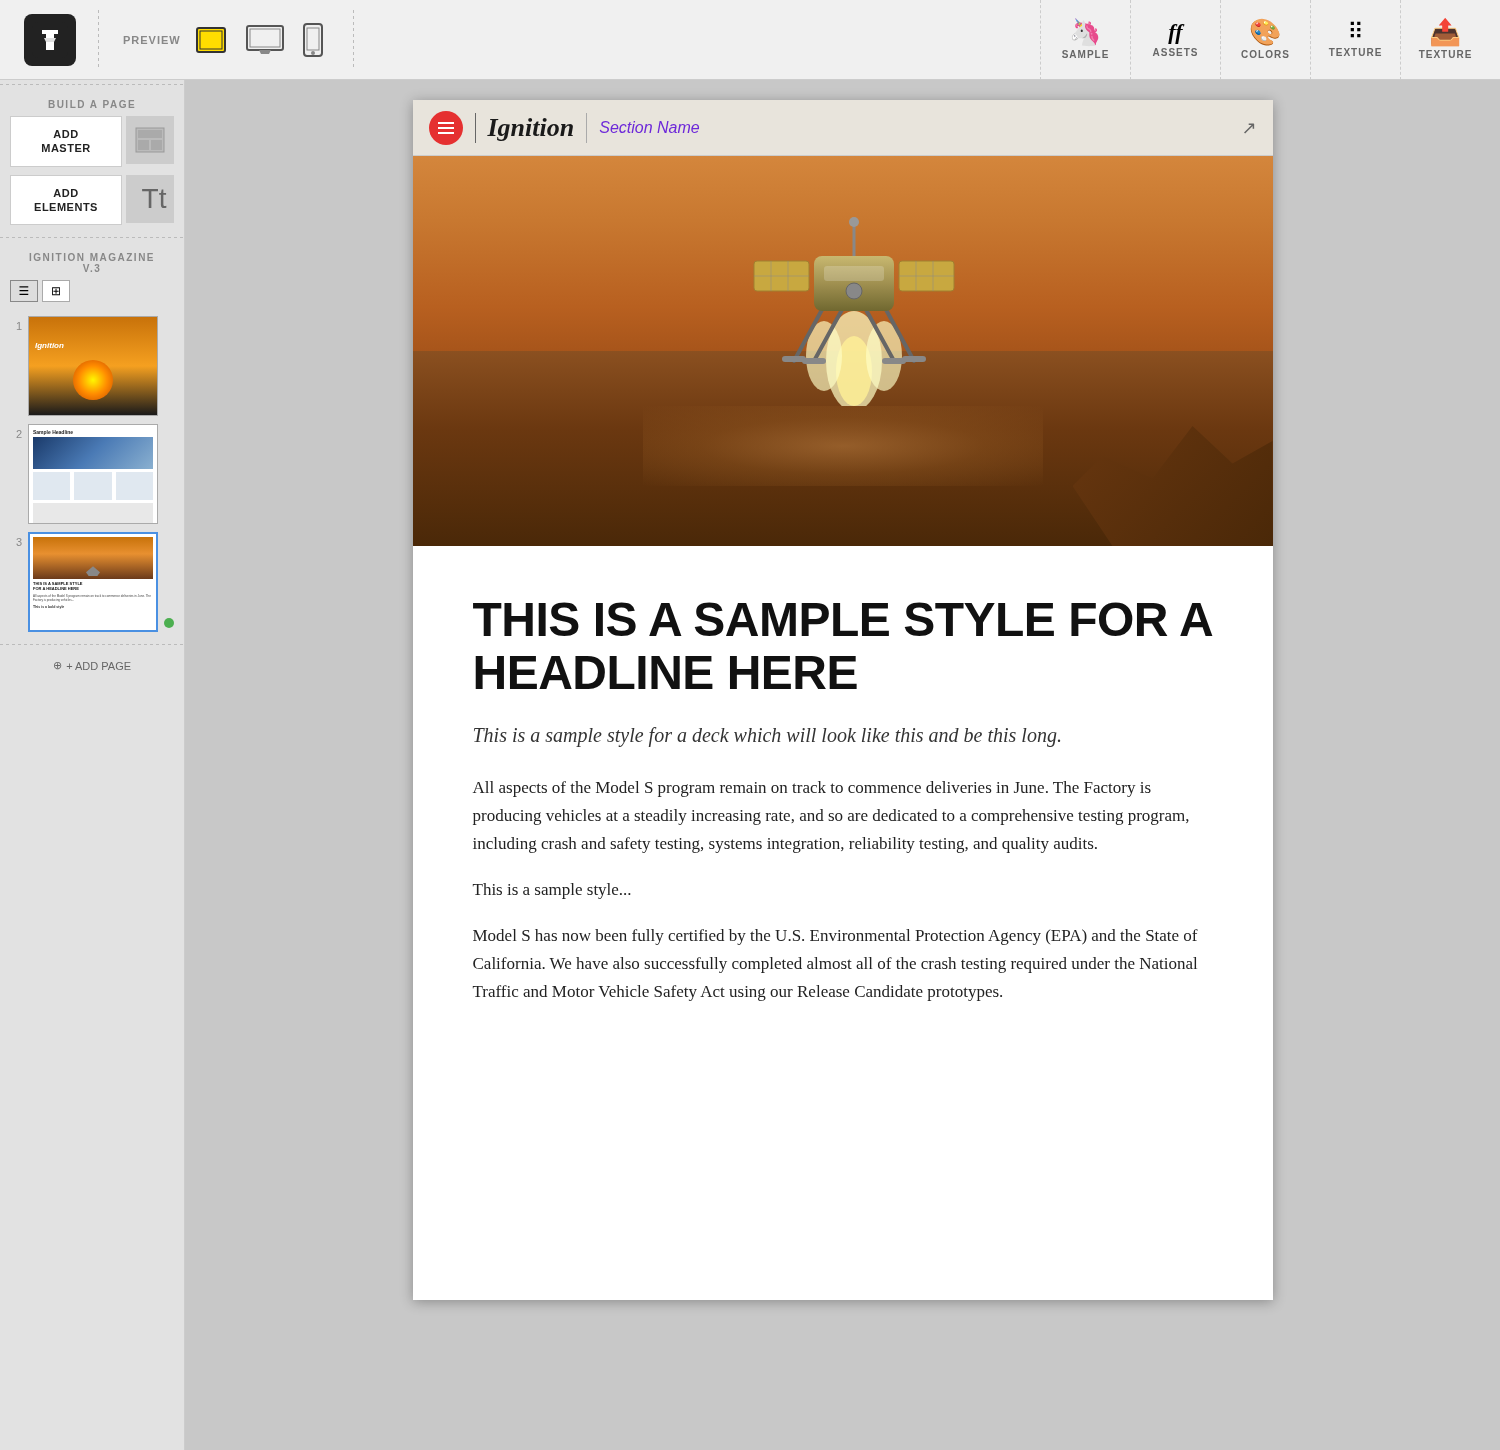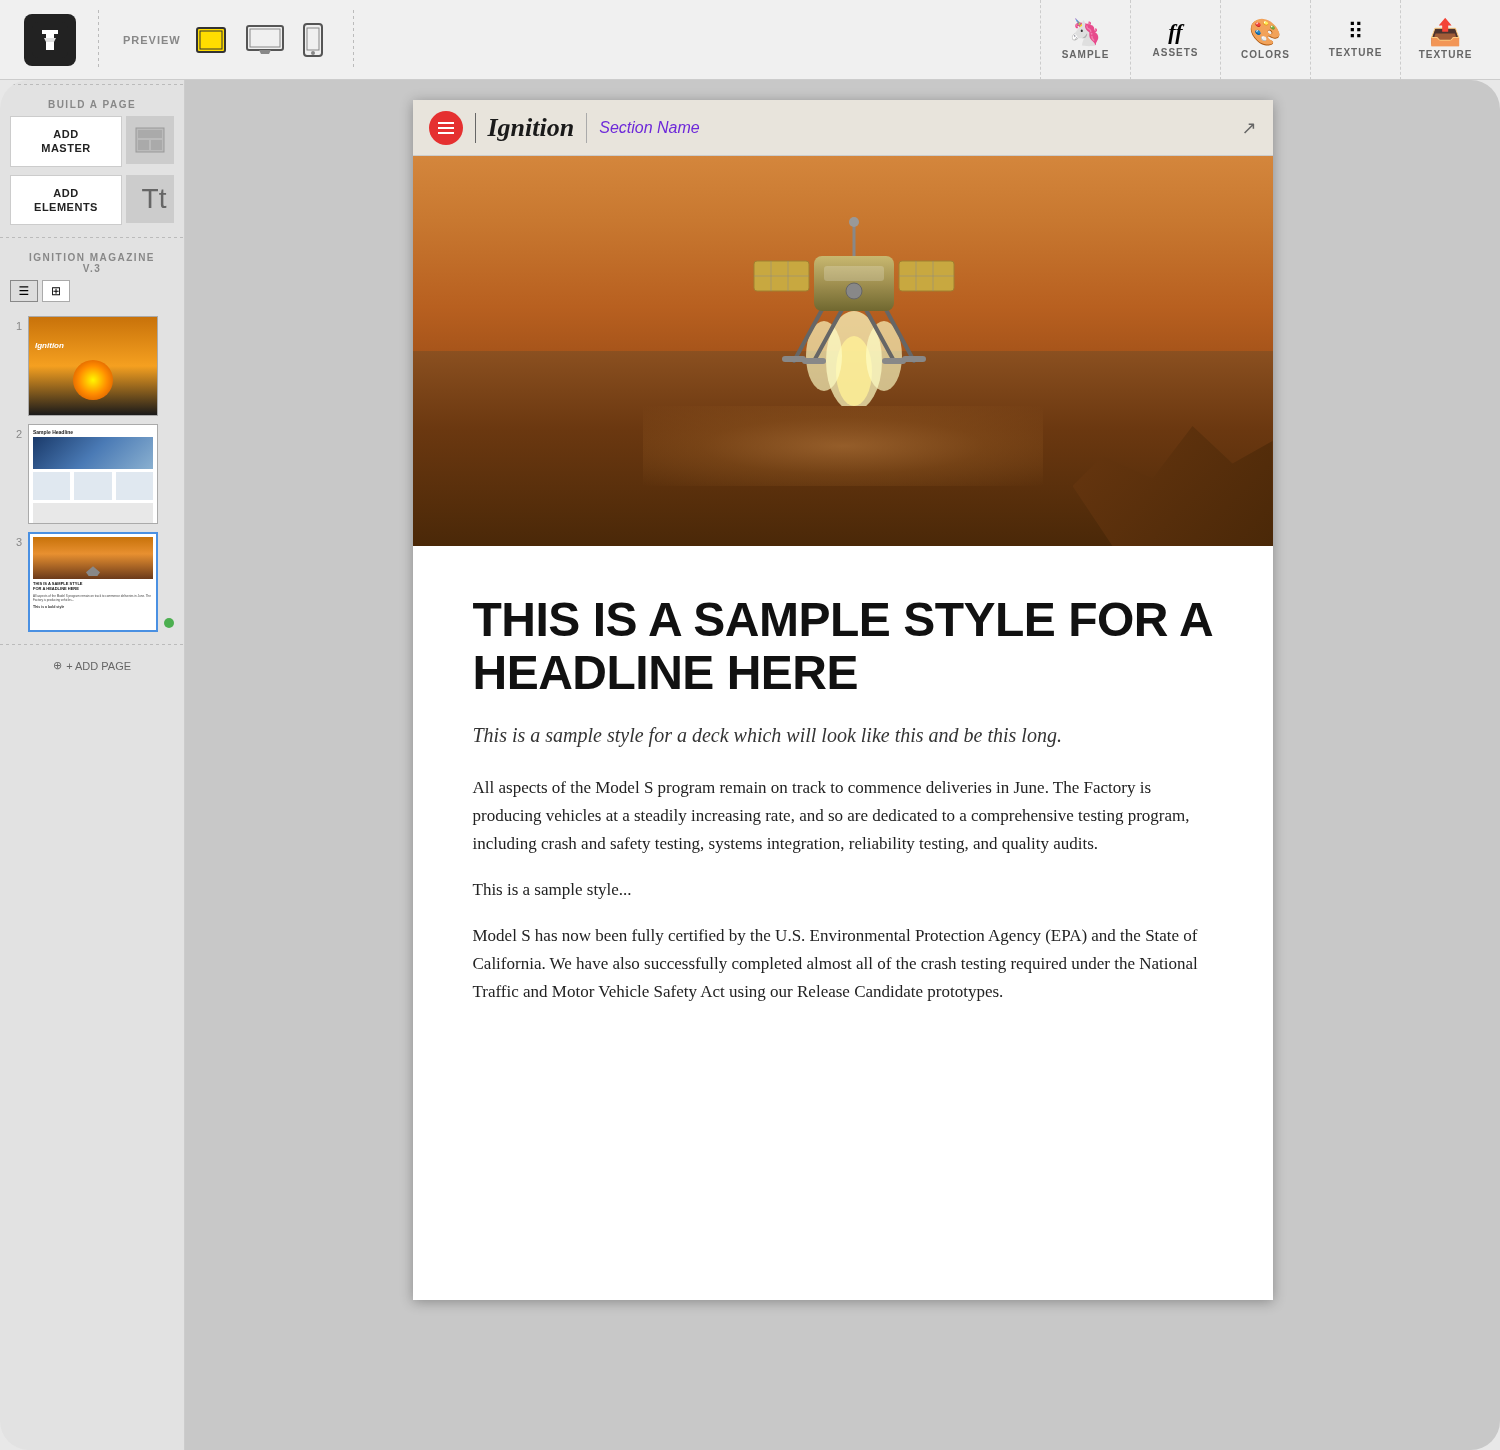--- a/index.html
+++ b/index.html
@@ -106,21 +106,20 @@
       color: #666;
       letter-spacing: 1px;
       font-weight: 600;
     }
 
     
     .main {
       display: flex;
       flex: 1;
       overflow: hidden;
-      border-radius: 29px;
     }
 
     
     .sidebar {
       width: 185px;
       background: #e2e2e2;
       border-right: 1px solid #ccc;
       display: flex;
       flex-direction: column;
       flex-shrink: 0;

